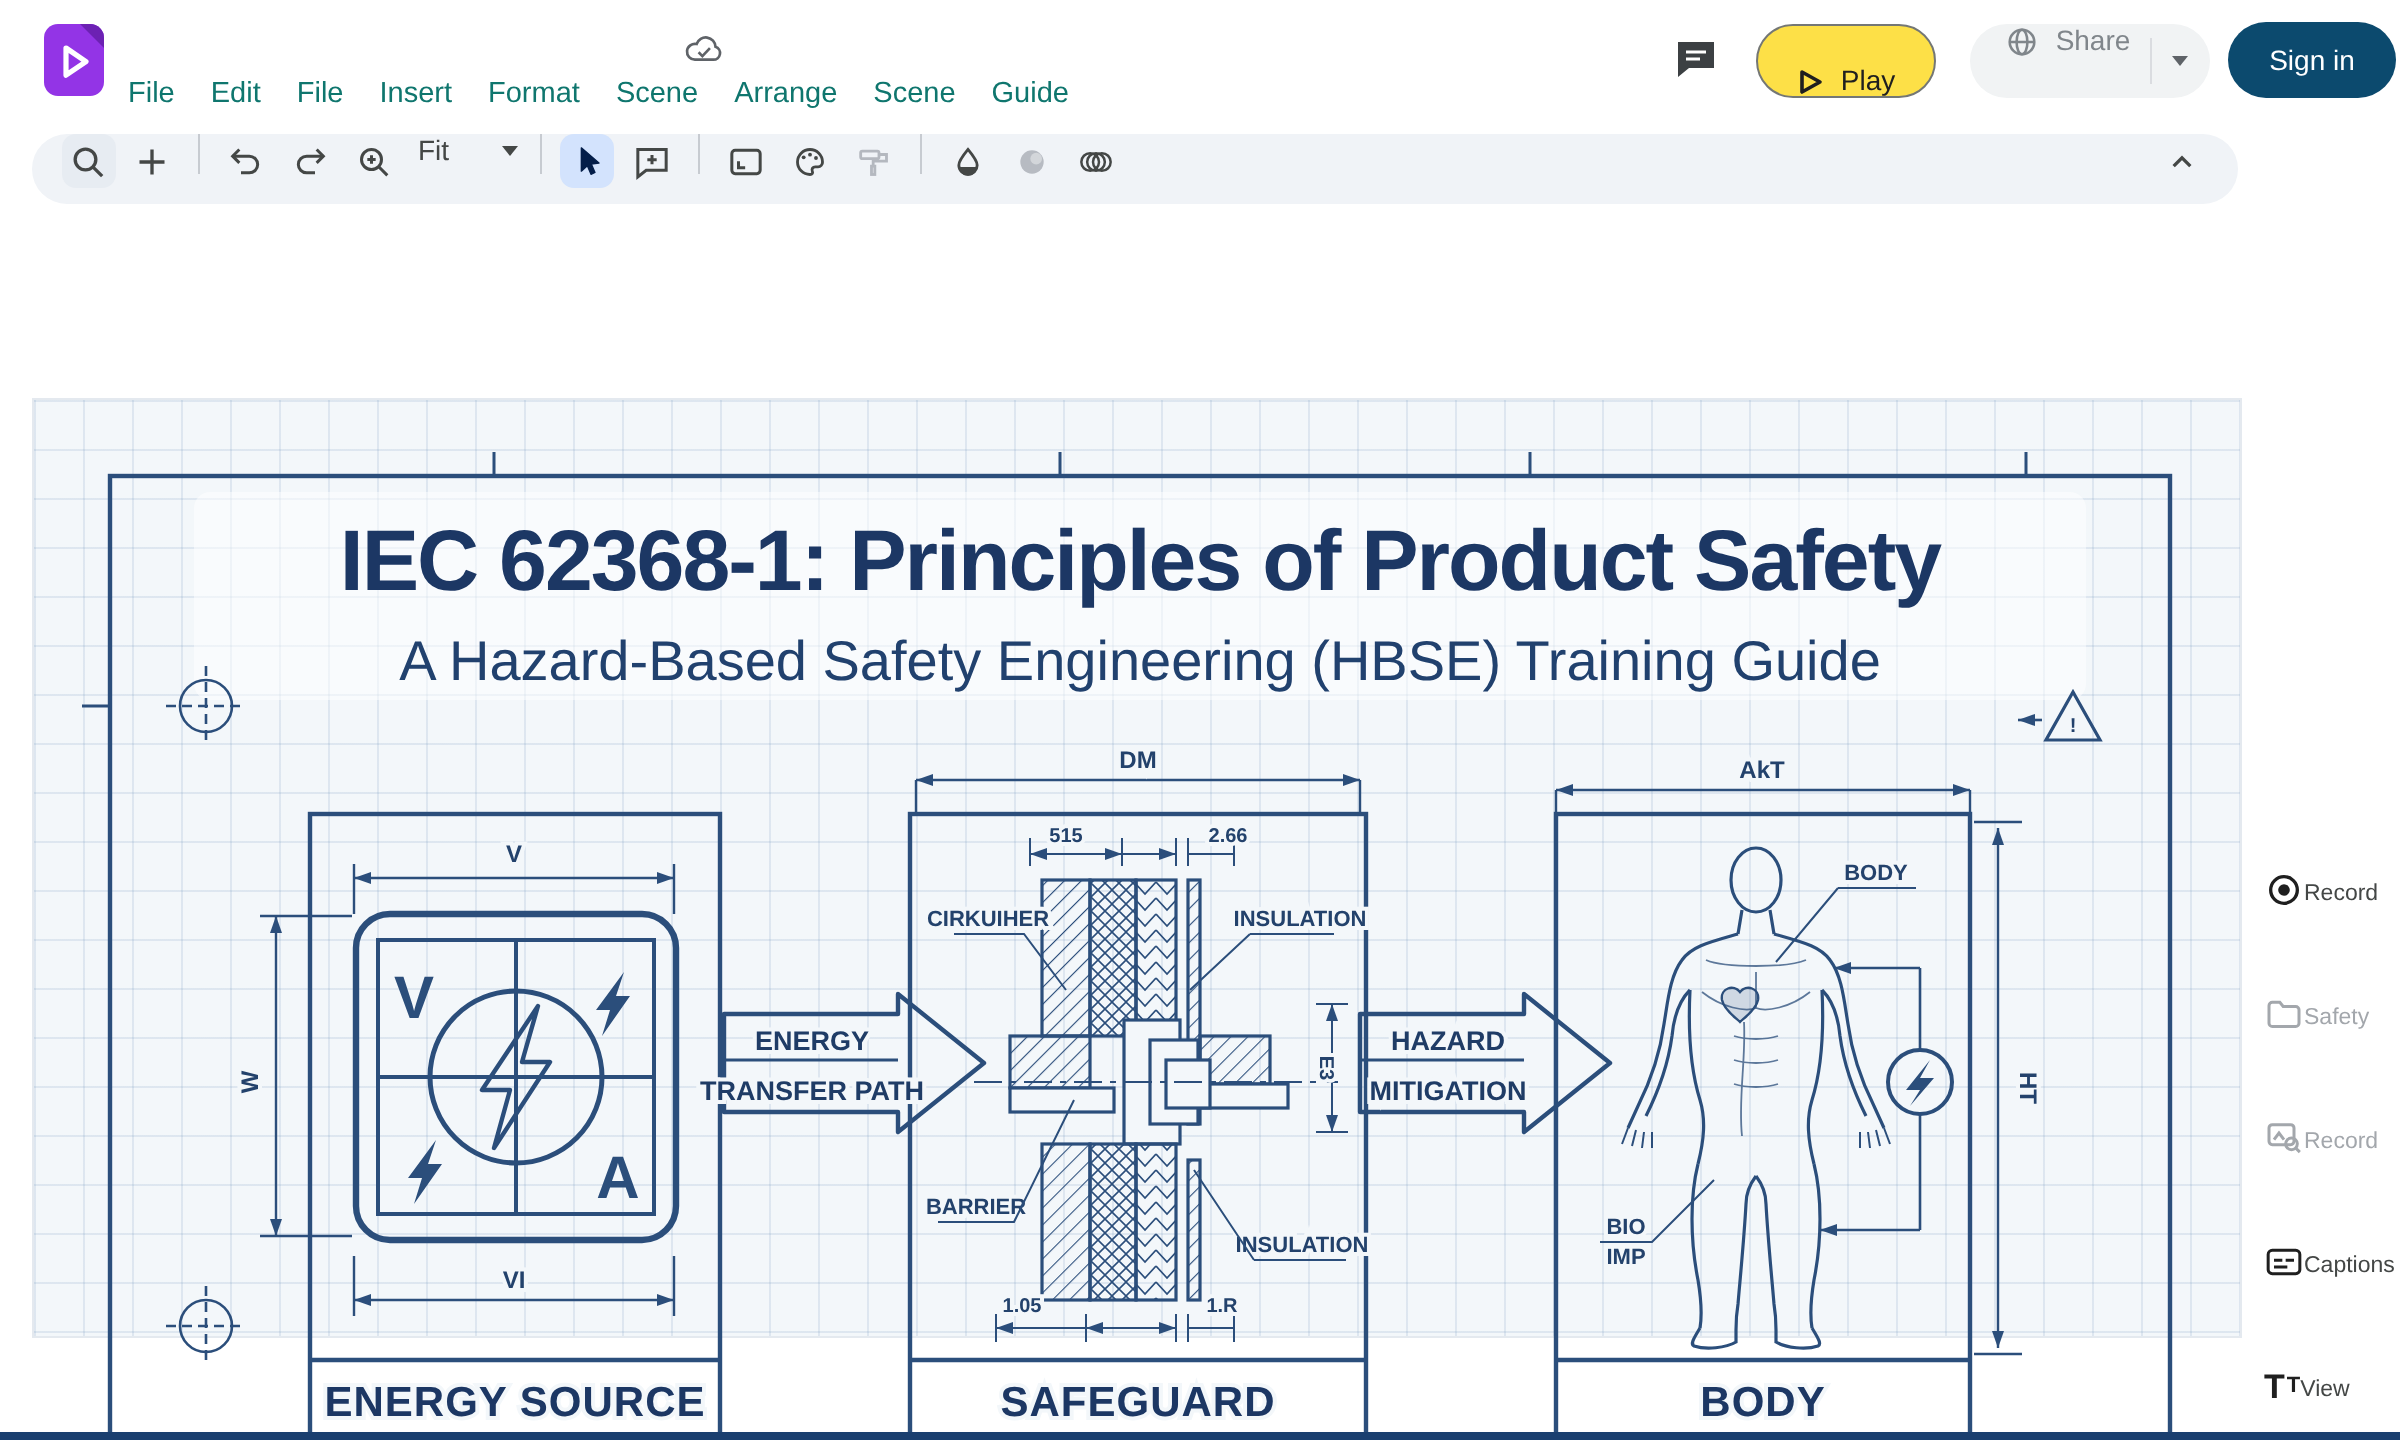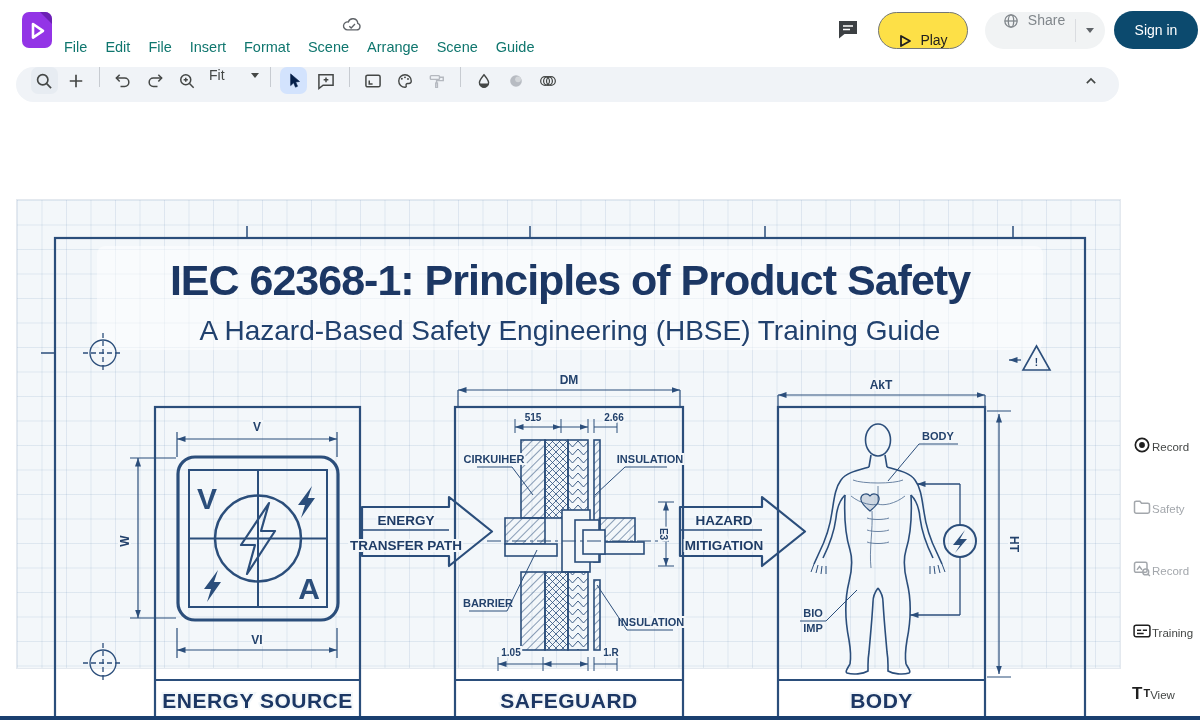--- a/index.html
+++ b/index.html
@@ -446,21 +446,21 @@
       </span>
       <span class="rlb">Record</span>
     </div>
     <div class="rail-item">
       <span class="ric">
         <svg width="20" height="20" viewBox="0 0 24 24" fill="none" stroke="currentColor" stroke-width="1.8">
             <rect x="2.5" y="5" width="19" height="14" rx="2.5"></rect>
             <path d="M6,11 h5 M13,11 h5 M6,15 h8"></path>
           </svg>
       </span>
-      <span class="rlb">Training</span>
+      <span class="rlb">Captions</span>
     </div>
     <div class="rail-item">
       <span class="ric">
         <span class="tt-big">T</span>
           <span class="tt-small">T</span>
       </span>
       <span class="rlb">View</span>
     </div>
   </div>
 

